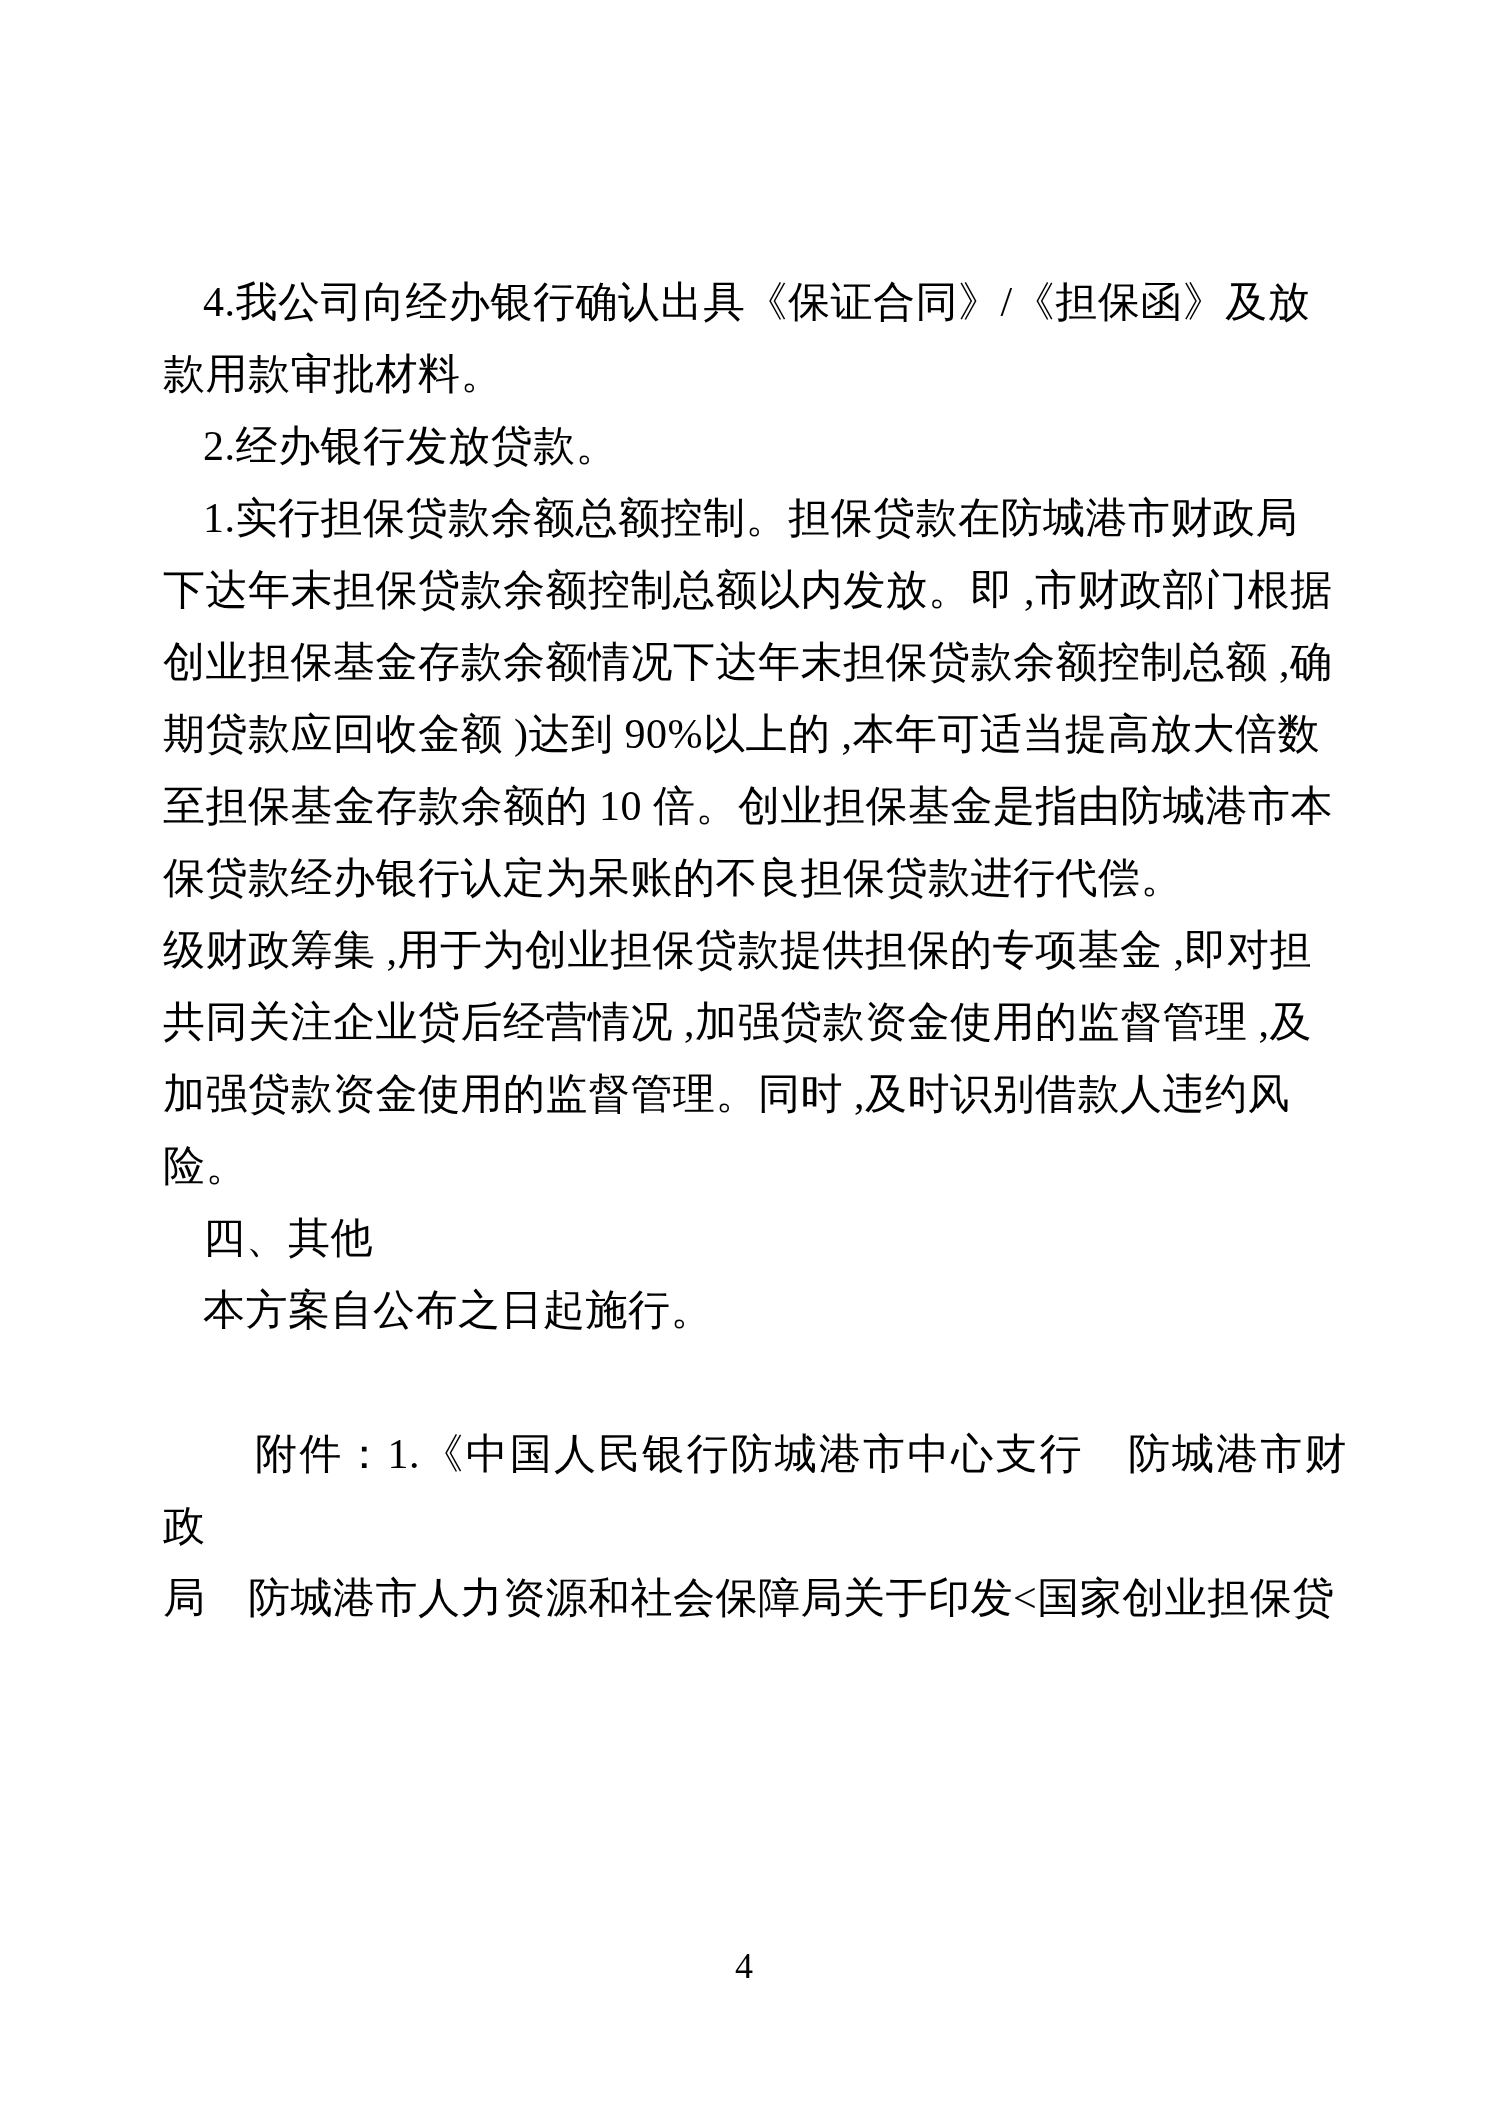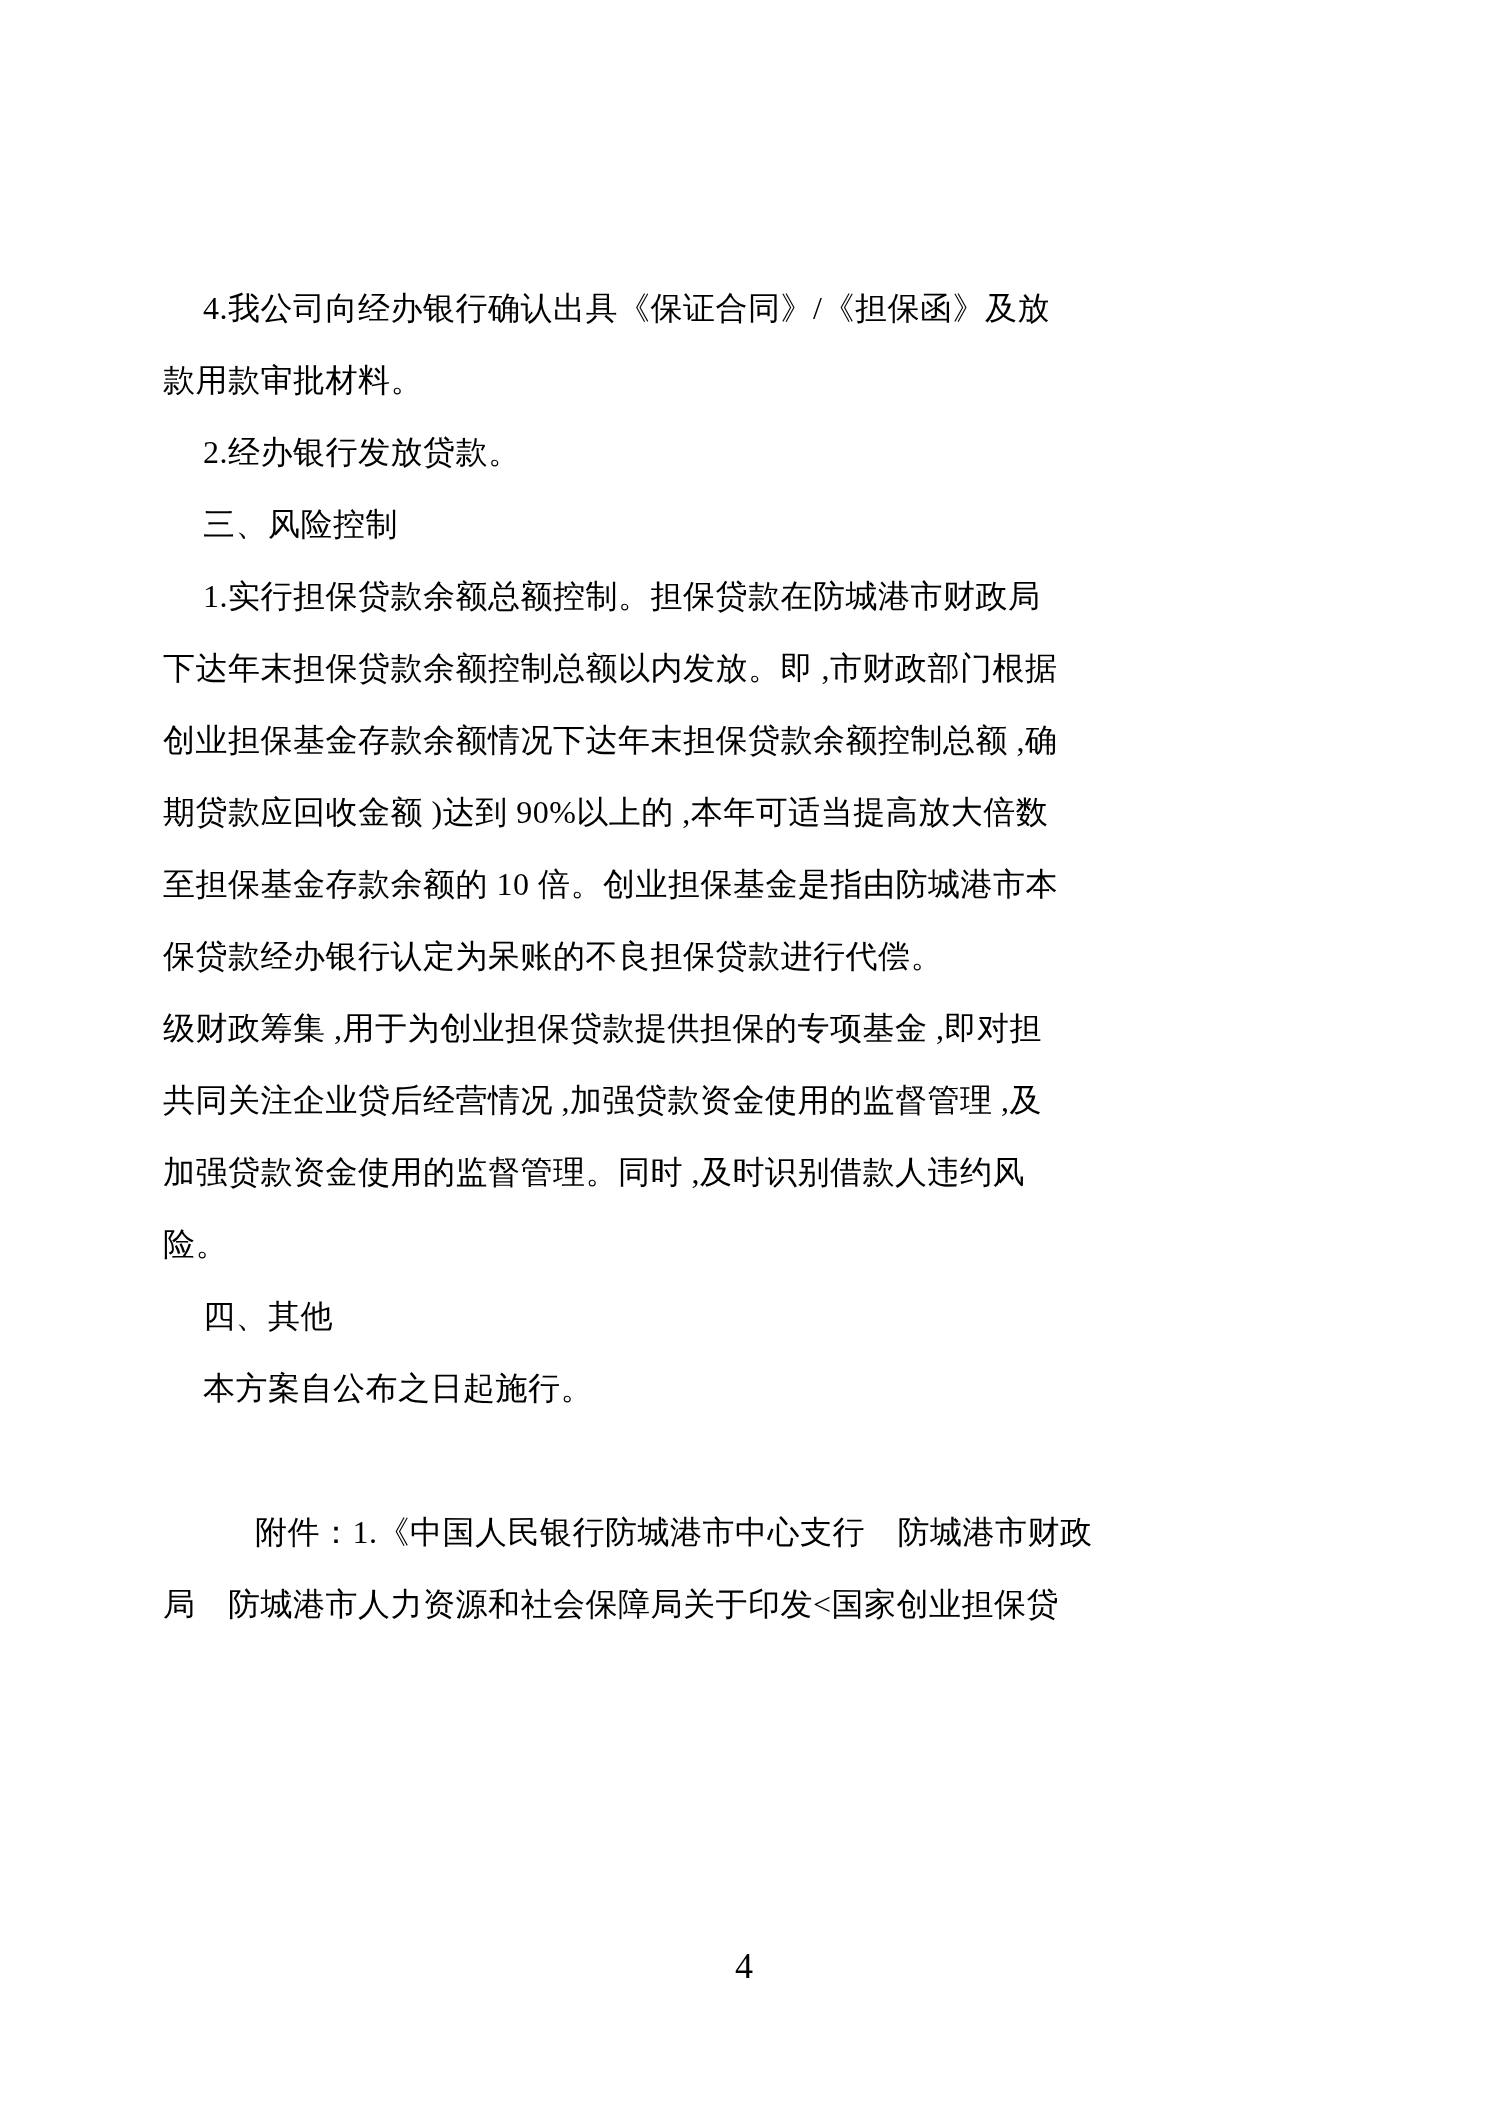--- a/index.html
+++ b/index.html
@@ -13,23 +13,23 @@
     height: 2104px;
     margin: 0 auto;
     background: #ffffff;
     overflow: hidden;
     font-family: "Liberation Serif", "DejaVu Serif", serif;
     color: #000000;
   }
   .text-block {
     position: absolute;
     left: 163px;
-    top: 272px;
+    top: 266px;
     width: 1184px;
-    font-size: 32px;
+    font-size: 42px;
     line-height: 72px;
     letter-spacing: 0.5px;
   }
   .line {
     min-height: 72px;
     white-space: pre-wrap;
     text-align: justify;
   }
   .indent-para   { text-indent: 40px; }
   .indent-attach { text-indent: 92px; }
@@ -44,21 +44,20 @@
   }
 </style>
 </head>
 <body>
 
 <div class="page">
   <div class="text-block" id="text-block">
       <div class="line indent-para">4.我公司向经办银行确认出具《保证合同》/《担保函》及放</div>
       <div class="line">款用款审批材料。</div>
       <div class="line indent-para">2.经办银行发放贷款。</div>
-      <div class="line indent-para">三、风险控制</div>
       <div class="line indent-para">1.实行担保贷款余额总额控制。担保贷款在防城港市财政局</div>
       <div class="line">下达年末担保贷款余额控制总额以内发放。即 ,市财政部门根据</div>
       <div class="line">创业担保基金存款余额情况下达年末担保贷款余额控制总额 ,确</div>
       <div class="line">期贷款应回收金额 )达到 90%以上的 ,本年可适当提高放大倍数</div>
       <div class="line">至担保基金存款余额的 10 倍。创业担保基金是指由防城港市本</div>
       <div class="line">保贷款经办银行认定为呆账的不良担保贷款进行代偿。</div>
       <div class="line">级财政筹集 ,用于为创业担保贷款提供担保的专项基金 ,即对担</div>
       <div class="line">共同关注企业贷后经营情况 ,加强贷款资金使用的监督管理 ,及</div>
       <div class="line">加强贷款资金使用的监督管理。同时 ,及时识别借款人违约风</div>
       <div class="line">险。</div>

